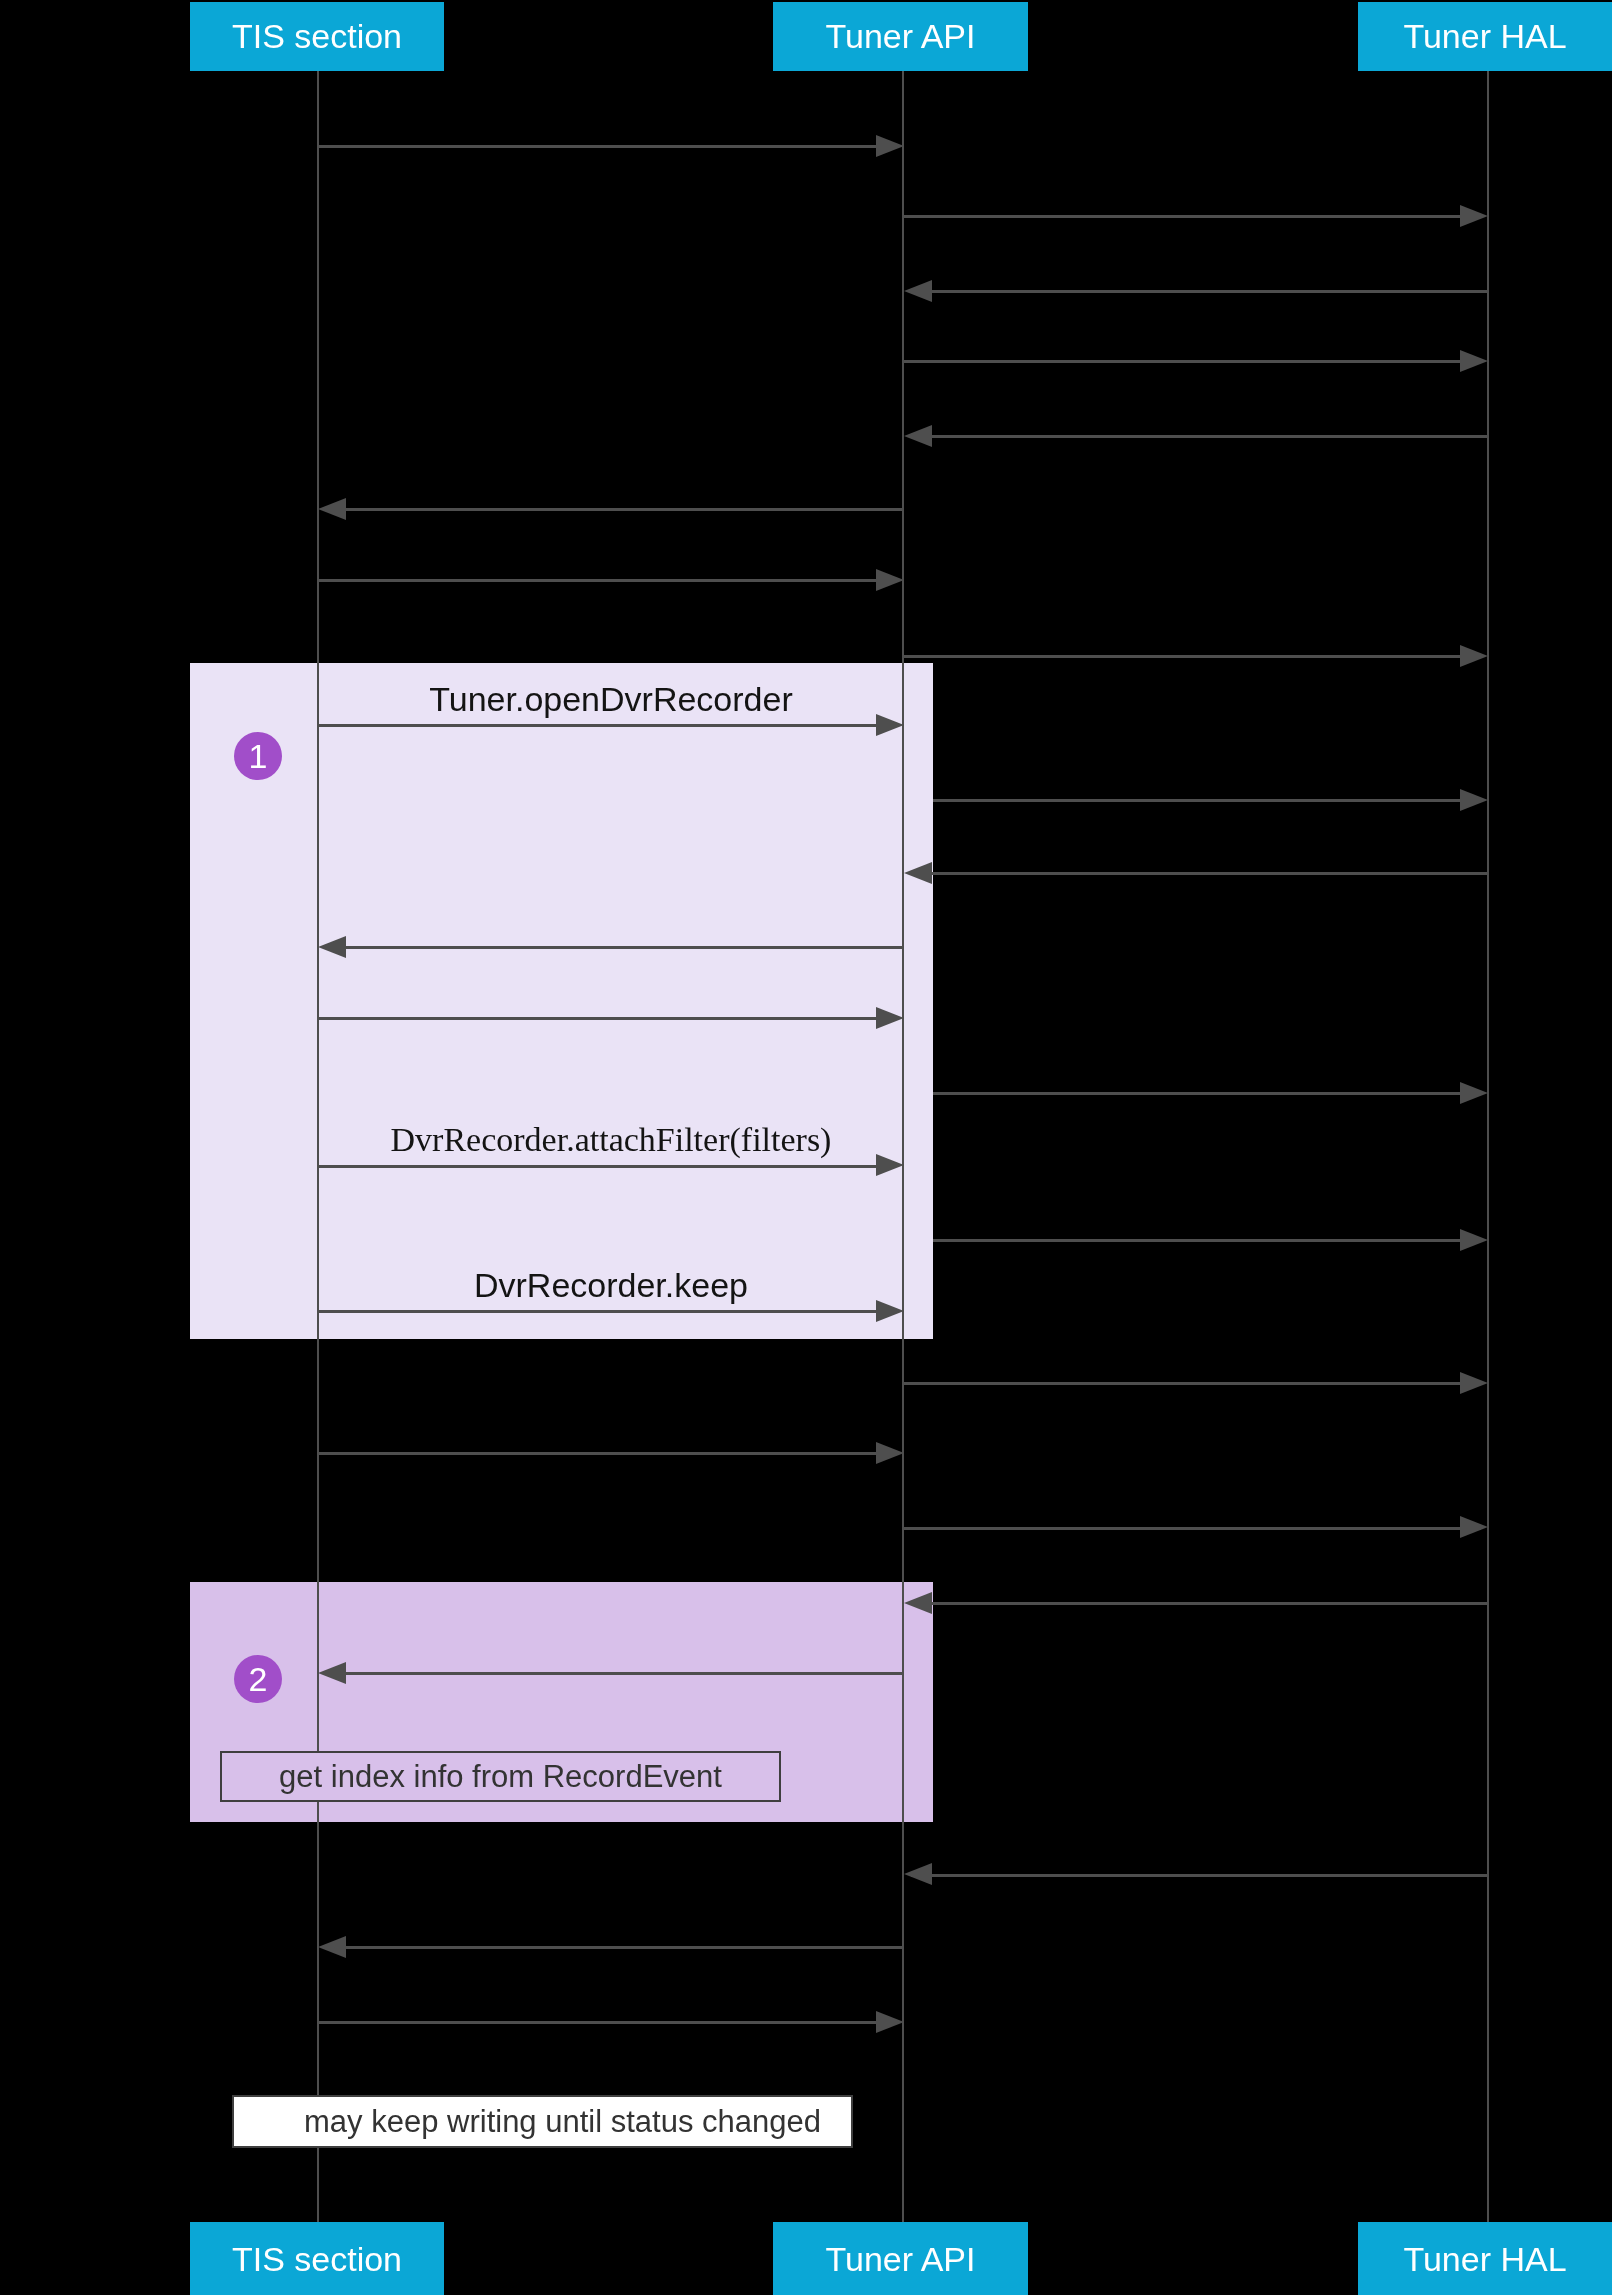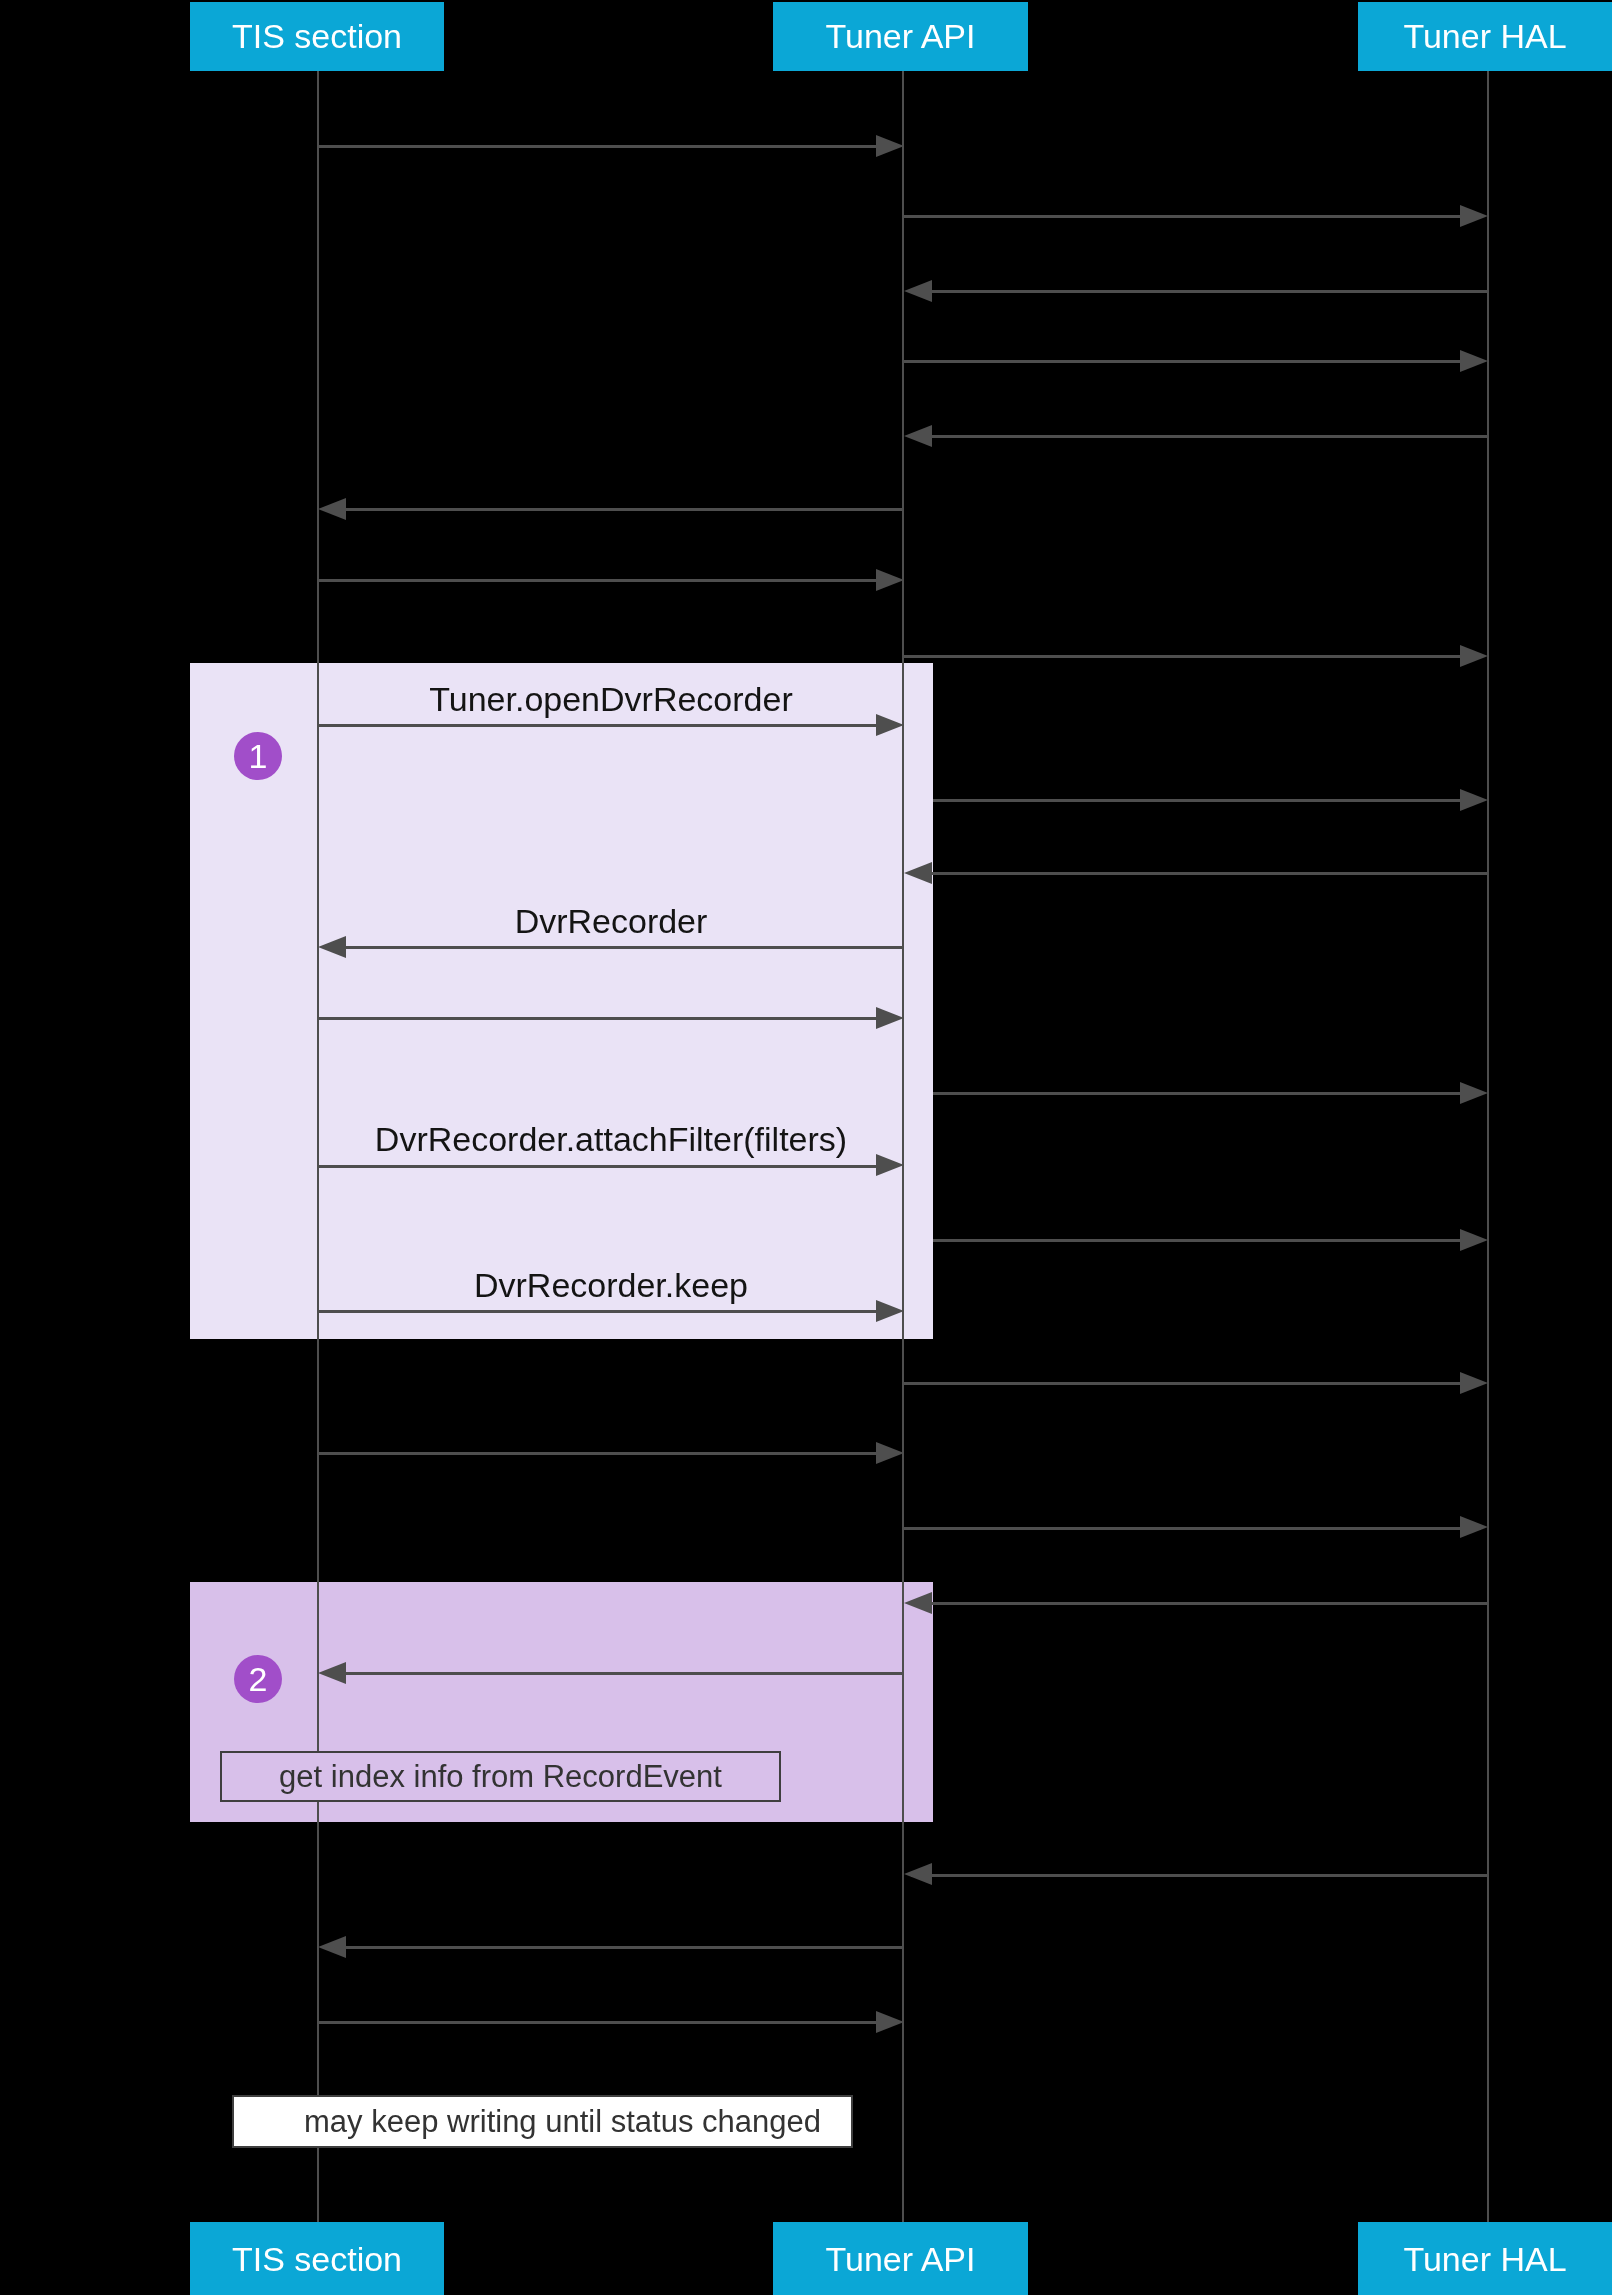--- a/index.html
+++ b/index.html
@@ -93,26 +93,25 @@
       <div class="arrow-head left" style="top: 498px; left: 318px;"></div>
       <div class="arrow-line" style="top: 579px; left: 318px; width: 578px;"></div>
       <div class="arrow-head right" style="top: 569px; left: 876px;"></div>
       <div class="arrow-line" style="top: 724px; left: 318px; width: 578px;"></div>
       <div class="arrow-head right" style="top: 714px; left: 876px;"></div>
       <div class="msg-label" style="left: 283px; top: 679px;">Tuner.openDvrRecorder</div>
       <div class="arrow-line" style="top: 872px; left: 911px; width: 577px;"></div>
       <div class="arrow-head left" style="top: 862px; left: 904px;"></div>
       <div class="arrow-line" style="top: 946px; left: 326px; width: 578px;"></div>
       <div class="arrow-head left" style="top: 936px; left: 318px;"></div>
-      <div class="msg-label" style="left: 283px; top: 901px;">DvrRecorder</div>
       <div class="arrow-line" style="top: 1017px; left: 318px; width: 578px;"></div>
       <div class="arrow-head right" style="top: 1007px; left: 876px;"></div>
       <div class="arrow-line" style="top: 1165px; left: 318px; width: 578px;"></div>
       <div class="arrow-head right" style="top: 1154px; left: 876px;"></div>
-      <div class="msg-label" style="left: 283px; top: 1119px;">DvrRecorder.attachFilter(filters)</div>
+      <div class="msg-label" style="left: 283px; top: 1119px; font-family: Liberation Serif, serif;">DvrRecorder.attachFilter(filters)</div>
       <div class="arrow-line" style="top: 1310px; left: 318px; width: 578px;"></div>
       <div class="arrow-head right" style="top: 1300px; left: 876px;"></div>
       <div class="msg-label" style="left: 283px; top: 1265px;">DvrRecorder.keep</div>
       <div class="arrow-line" style="top: 1452px; left: 318px; width: 578px;"></div>
       <div class="arrow-head right" style="top: 1442px; left: 876px;"></div>
       <div class="arrow-line" style="top: 1602px; left: 911px; width: 577px;"></div>
       <div class="arrow-head left" style="top: 1592px; left: 904px;"></div>
       <div class="arrow-line" style="top: 1672px; left: 326px; width: 578px;"></div>
       <div class="arrow-head left" style="top: 1662px; left: 318px;"></div>
       <div class="arrow-line" style="top: 1874px; left: 911px; width: 577px;"></div>

